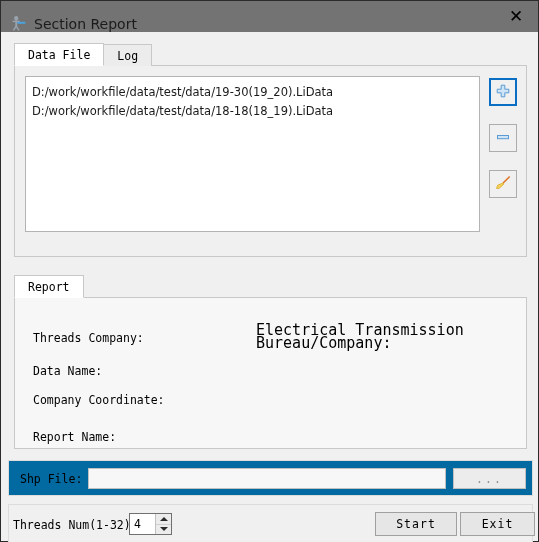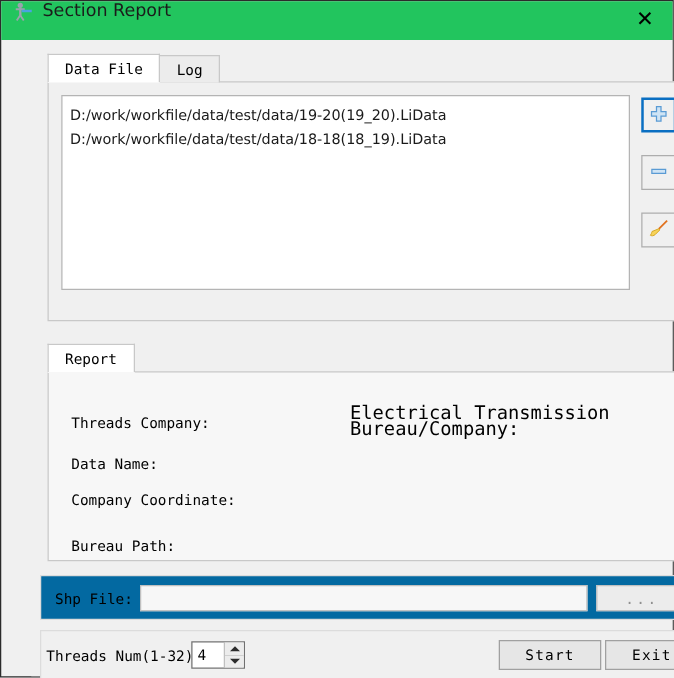--- a/index.html
+++ b/index.html
@@ -23,23 +23,23 @@
     box-sizing: border-box;
     border: 1px solid #2b2b2b;
     background: #f0f0f0;
     display: flex;
     flex-direction: column;
   }
   
   .titlebar {
     height: 31px;
     min-height: 31px;
-    background: #22c55e;
-    display: flex;
-    align-items: flex-start;
+    background: #737373;
+    display: flex;
+    align-items: flex-end;
     padding: 0 0 0 9px;
     box-sizing: border-box;
   }
   .title-icon {
     width: 17px;
     height: 17px;
     position: relative;
     flex: 0 0 auto;
     margin-right: 7px;
   }
@@ -62,21 +62,20 @@
     font-family: "DejaVu Sans", sans-serif;
     font-size: 17px;
     color: #000;
     line-height: 1;
   }
   
   .body-area {
     flex: 1 1 auto;
     position: relative;
     background: #f0f0f0;
-    margin-left: 24px;
   }
   
   .tabwidget-top {
     position: absolute;
     left: 13px;
     top: 11px;
     width: 513px;
     height: 215px;
   }
   .tabbar {
@@ -367,21 +366,21 @@
         <div class="tab active">
           <span>Data File</span>
         </div>
         <div class="tab">
           <span>Log</span>
         </div>
       </div>
       <div class="tabpanel">
         <div class="list-row">
           <div class="filelist">
-            <div class="filelist-item">D:/work/workfile/data/test/data/19-20(19_20).LiData</div>
+            <div class="filelist-item">D:/work/workfile/data/test/data/19-30(19_20).LiData</div>
             <div class="filelist-item">D:/work/workfile/data/test/data/18-18(18_19).LiData</div>
           </div>
           <div class="sidebtns">
             <div class="iconbtn focused">
               <span class="glyph-plus">
                 <svg width="16" height="16" viewBox="0 0 16 16">
                   <path d="M6.2 2.2 h3.6 v4 h4 v3.6 h-4 v4 h-3.6 v-4 h-4 v-3.6 h4 z" fill="#cfe4f5" stroke="#5a9bd4" stroke-width="1"></path>
                 </svg>
               </span>
             </div>
@@ -424,21 +423,21 @@
 
         <div class="form-row" style="left:18px; top:66px;">
           <span class="lbl">Data Name:</span>
         </div>
 
         <div class="form-row" style="left:18px; top:95px;">
           <span class="lbl">Company Coordinate:</span>
         </div>
 
         <div class="form-row" style="left:18px; top:132px;">
-          <span class="lbl">Bureau Path:</span>
+          <span class="lbl">Report Name:</span>
         </div>
 
       </div>
     </div>
 
     <div class="shp-group">
       <span class="lbl shp-lbl">Shp File:</span>
       <div class="tinput disabled shp-input"></div>
       <div class="btn shp-btn">...</div>
     </div>

